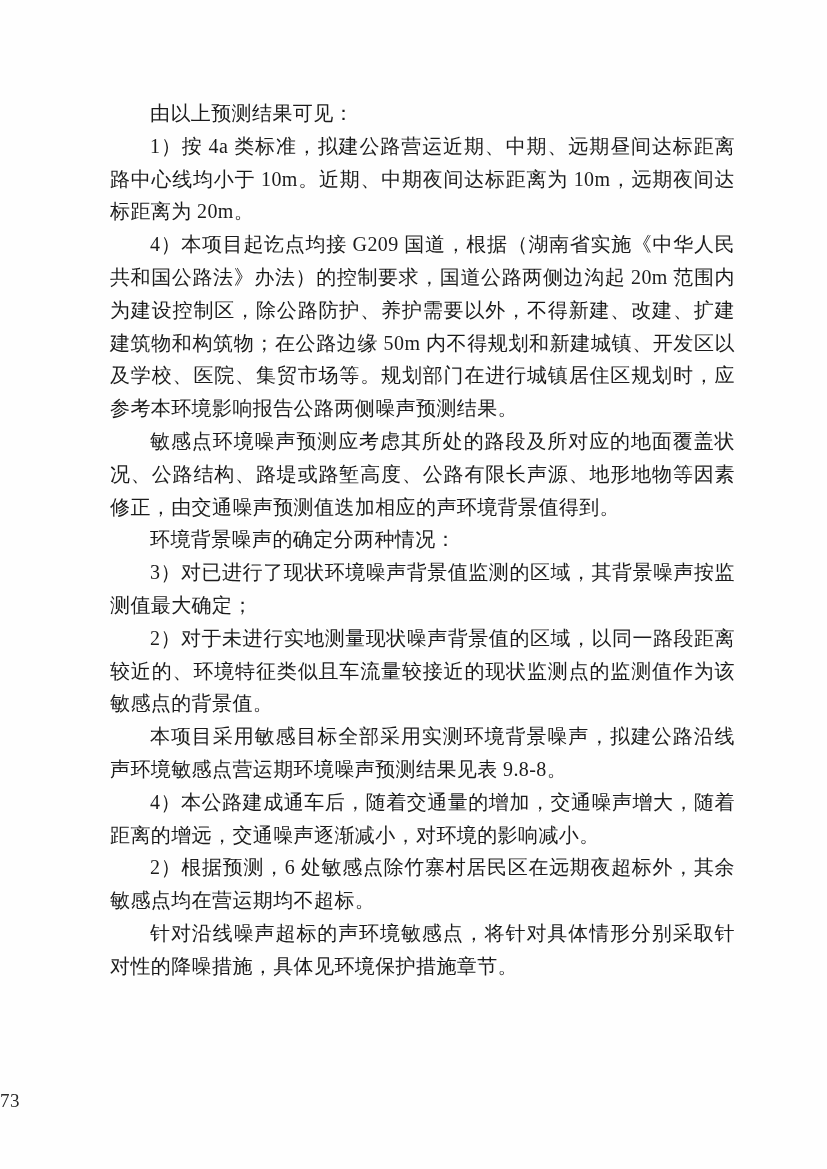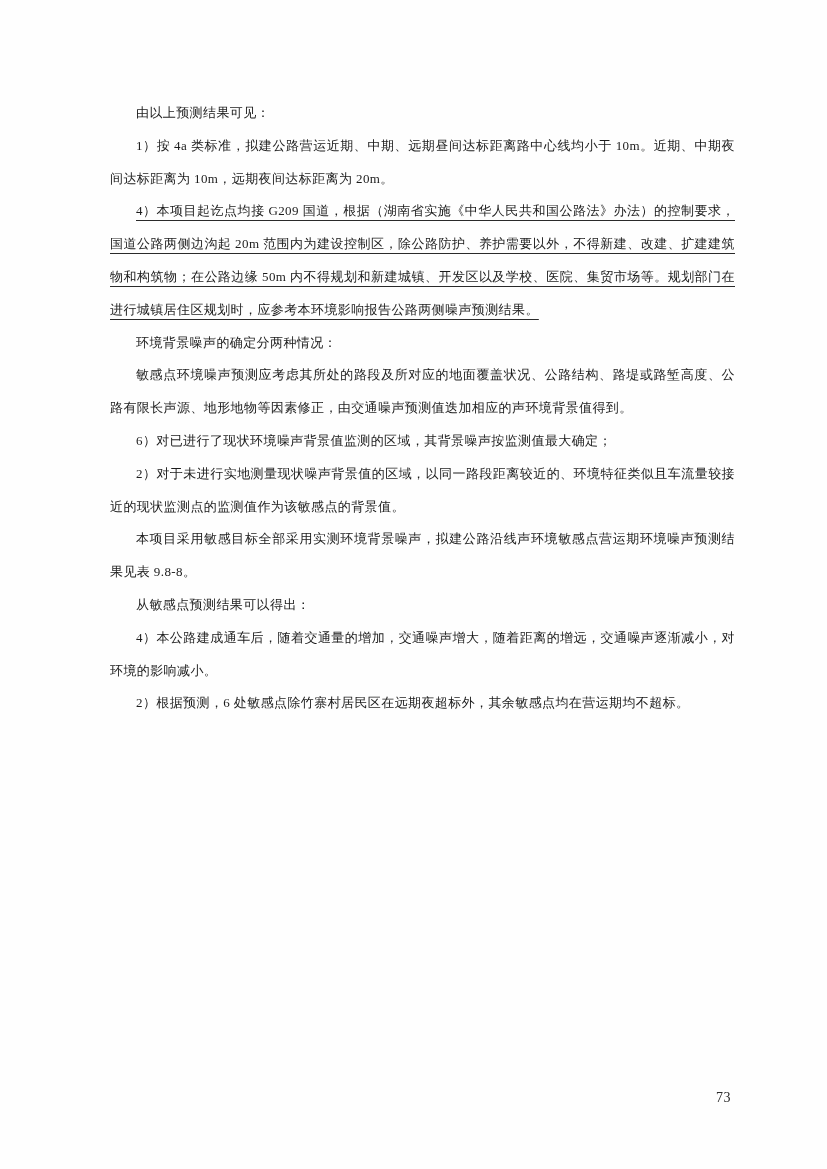--- a/index.html
+++ b/index.html
@@ -20,55 +20,54 @@
     left: 0;
     width: 827px;
     height: 1169px;
     background: #fefefe;
     box-sizing: border-box;
     padding: 97px 92px 0 110px;
     color: #1b1b1b;
   }
   .doc-body p {
     margin: 0;
-    font-size: 13px;
+    font-size: 20px;
     line-height: 32.8px;
     text-align: justify;
     text-indent: 2em;
     letter-spacing: 0.4px;
     word-break: break-all;
   }
   .doc-body p.underlined {
-    text-decoration: underline;
     text-decoration-thickness: 1px;
     text-underline-offset: 5px;
     text-decoration-color: #2a2a2a;
   }
   .page-footer {
     position: absolute;
     top: 1090px;
     left: 0;
     width: 731px;
-    text-align: right;
-    font-size: 14px;
+    text-align: left;
+    font-size: 19px;
     color: #2a2a2a;
     letter-spacing: 0.5px;
   }
 </style>
 </head>
 <body>
 
 <div class="page">
   <div class="doc-body">
     <p>由以上预测结果可见：</p>
     <p>1）按 4a 类标准，拟建公路营运近期、中期、远期昼间达标距离路中心线均小于 10m。近期、中期夜间达标距离为 10m，远期夜间达标距离为 20m。</p>
     <p class="underlined">4）本项目起讫点均接 G209 国道，根据（湖南省实施《中华人民共和国公路法》办法）的控制要求，国道公路两侧边沟起 20m 范围内为建设控制区，除公路防护、养护需要以外，不得新建、改建、扩建建筑物和构筑物；在公路边缘 50m 内不得规划和新建城镇、开发区以及学校、医院、集贸市场等。规划部门在进行城镇居住区规划时，应参考本环境影响报告公路两侧噪声预测结果。</p>
+    <p>敏感点环境噪声预测应考虑其所处的路段及所对应的地面覆盖状况、公路结构、路堤或路堑高度、公路有限长声源、地形地物等因素修正，由交通噪声预测值迭加相应的声环境背景值得到。</p>
     <p>环境背景噪声的确定分两种情况：</p>
-    <p>敏感点环境噪声预测应考虑其所处的路段及所对应的地面覆盖状况、公路结构、路堤或路堑高度、公路有限长声源、地形地物等因素修正，由交通噪声预测值迭加相应的声环境背景值得到。</p>
-    <p>6）对已进行了现状环境噪声背景值监测的区域，其背景噪声按监测值最大确定；</p>
+    <p>3）对已进行了现状环境噪声背景值监测的区域，其背景噪声按监测值最大确定；</p>
     <p>2）对于未进行实地测量现状噪声背景值的区域，以同一路段距离较近的、环境特征类似且车流量较接近的现状监测点的监测值作为该敏感点的背景值。</p>
     <p>本项目采用敏感目标全部采用实测环境背景噪声，拟建公路沿线声环境敏感点营运期环境噪声预测结果见表 9.8-8。</p>
-    <p>从敏感点预测结果可以得出：</p>
     <p>4）本公路建成通车后，随着交通量的增加，交通噪声增大，随着距离的增远，交通噪声逐渐减小，对环境的影响减小。</p>
     <p>2）根据预测，6 处敏感点除竹寨村居民区在远期夜超标外，其余敏感点均在营运期均不超标。</p>
+    <p>针对沿线噪声超标的声环境敏感点，将针对具体情形分别采取针对性的降噪措施，具体见环境保护措施章节。</p>
   </div>
   <div class="page-footer">73</div>
 </div>
 
 </body></html>

